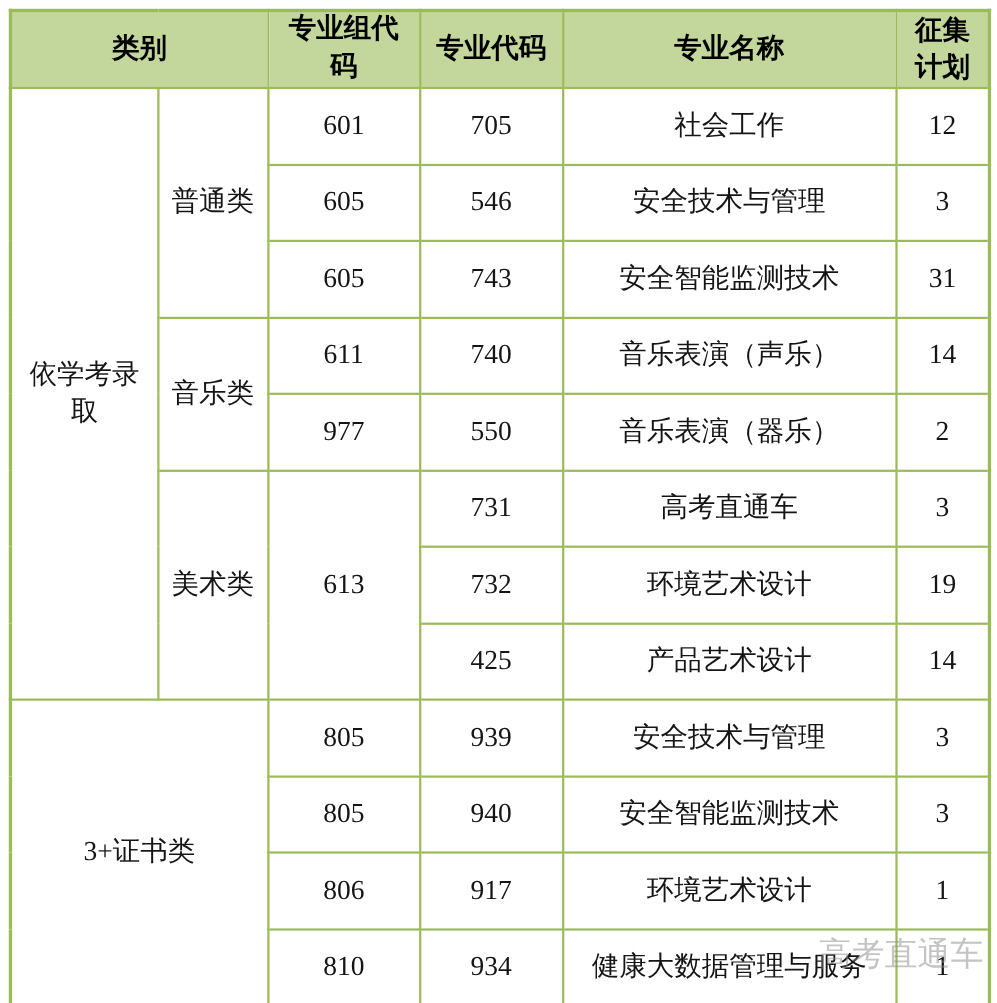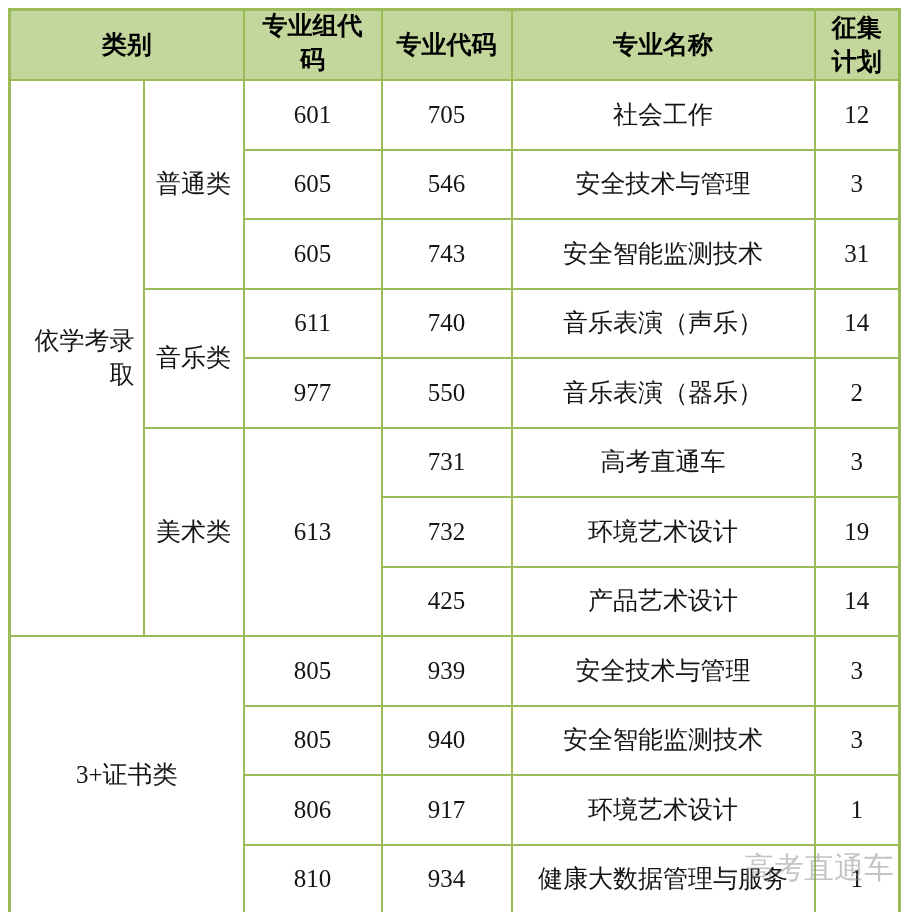--- a/index.html
+++ b/index.html
@@ -39,21 +39,21 @@
   }
   thead tr{height:67px;}
   tbody tr{height:69.5px;}
   th{
     background:var(--header-bg);
     font-weight:bold;
     color:#000;
   }
   th.th-group-code{padding:0 10px;font-family:Liberation Mono, monospace;}
   th.th-plan{padding:0 12px;}
-  td.cat-cell{padding:0 8px;text-align:right;}
+  td.cat-cell{padding:0 8px;}
   .watermark{
     position:absolute;
     left:744px;top:852px;
     width:160px;
     font-size:30px;
     line-height:32px;
     letter-spacing:0px;
     color:var(--watermark);
     opacity:0.5;
     white-space:nowrap;

